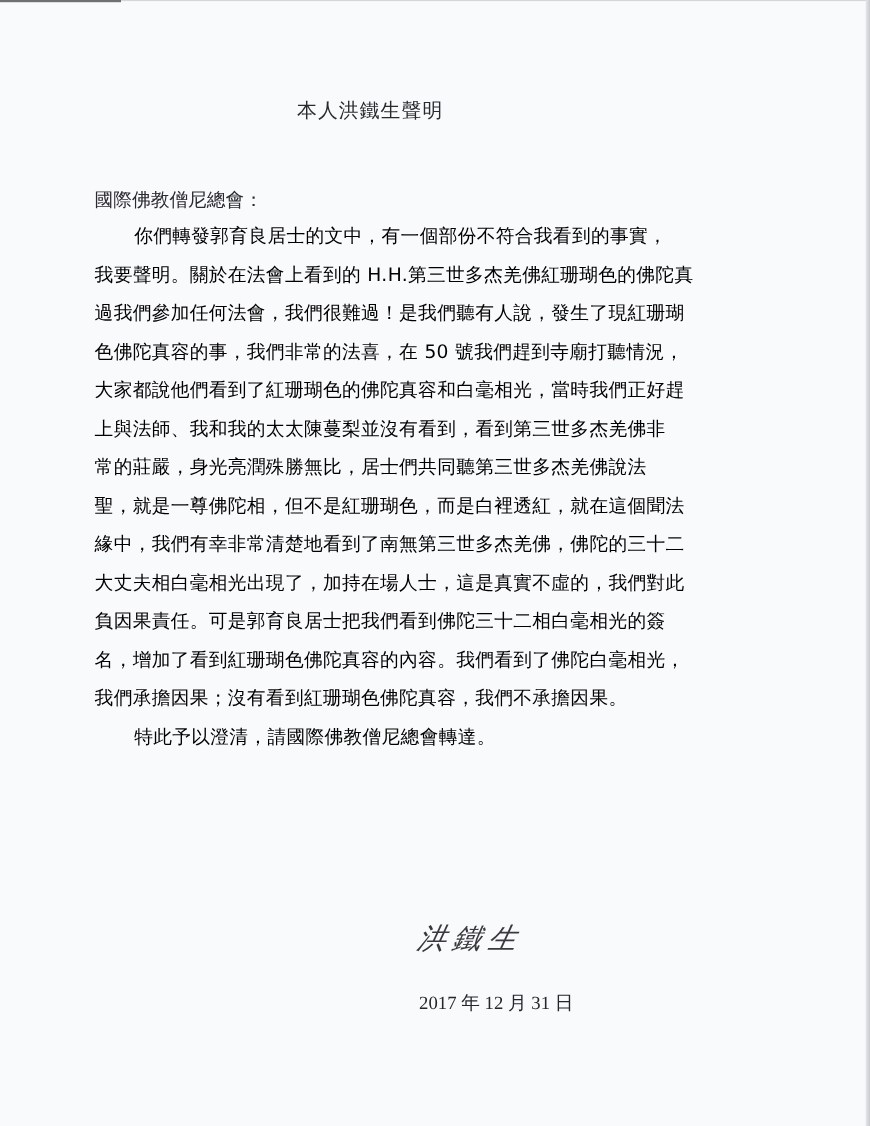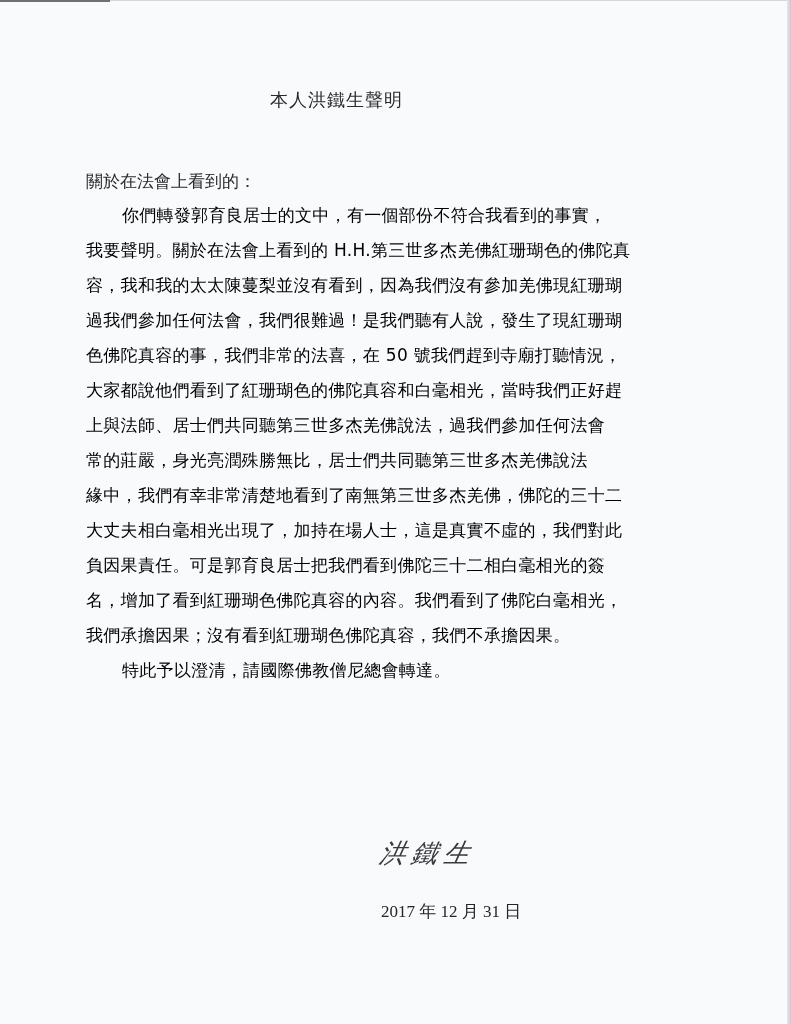--- a/index.html
+++ b/index.html
@@ -58,31 +58,31 @@
   </style>
 </head>
 <body>
 
 <div class="edge-top"></div>
 <div class="edge-top2"></div>
 <div class="edge-right"></div>
 
 <div class="title">本人洪鐵生聲明</div>
 
-<div class="salutation">關於在法會上看到的：</div>
+<div class="salutation">國際佛教僧尼總會：</div>
 
 <div class="body-lines">
   <div class="line indent">你們轉發郭育良居士的文中，有一個部份不符合我看到的事實，</div>
   <div class="line">我要聲明。關於在法會上看到的 H.H.第三世多杰羌佛紅珊瑚色的佛陀真</div>
-  <div class="line">容，我和我的太太陳蔓梨並沒有看到，因為我們沒有參加羌佛現紅珊瑚</div>
   <div class="line">過我們參加任何法會，我們很難過！是我們聽有人說，發生了現紅珊瑚</div>
   <div class="line">色佛陀真容的事，我們非常的法喜，在 50 號我們趕到寺廟打聽情況，</div>
   <div class="line">大家都說他們看到了紅珊瑚色的佛陀真容和白毫相光，當時我們正好趕</div>
-  <div class="line">上與法師、居士們共同聽第三世多杰羌佛說法，過我們參加任何法會</div>
+  <div class="line">上與法師、我和我的太太陳蔓梨並沒有看到，看到第三世多杰羌佛非</div>
   <div class="line">常的莊嚴，身光亮潤殊勝無比，居士們共同聽第三世多杰羌佛說法</div>
+  <div class="line">聖，就是一尊佛陀相，但不是紅珊瑚色，而是白裡透紅，就在這個聞法</div>
   <div class="line">緣中，我們有幸非常清楚地看到了南無第三世多杰羌佛，佛陀的三十二</div>
   <div class="line">大丈夫相白毫相光出現了，加持在場人士，這是真實不虛的，我們對此</div>
   <div class="line">負因果責任。可是郭育良居士把我們看到佛陀三十二相白毫相光的簽</div>
   <div class="line">名，增加了看到紅珊瑚色佛陀真容的內容。我們看到了佛陀白毫相光，</div>
   <div class="line">我們承擔因果；沒有看到紅珊瑚色佛陀真容，我們不承擔因果。</div>
   <div class="line indent">特此予以澄清，請國際佛教僧尼總會轉達。</div>
 </div>
 
 <div class="signature">洪鐵生</div>
 <div class="date">2017 年 12 月 31 日</div>

